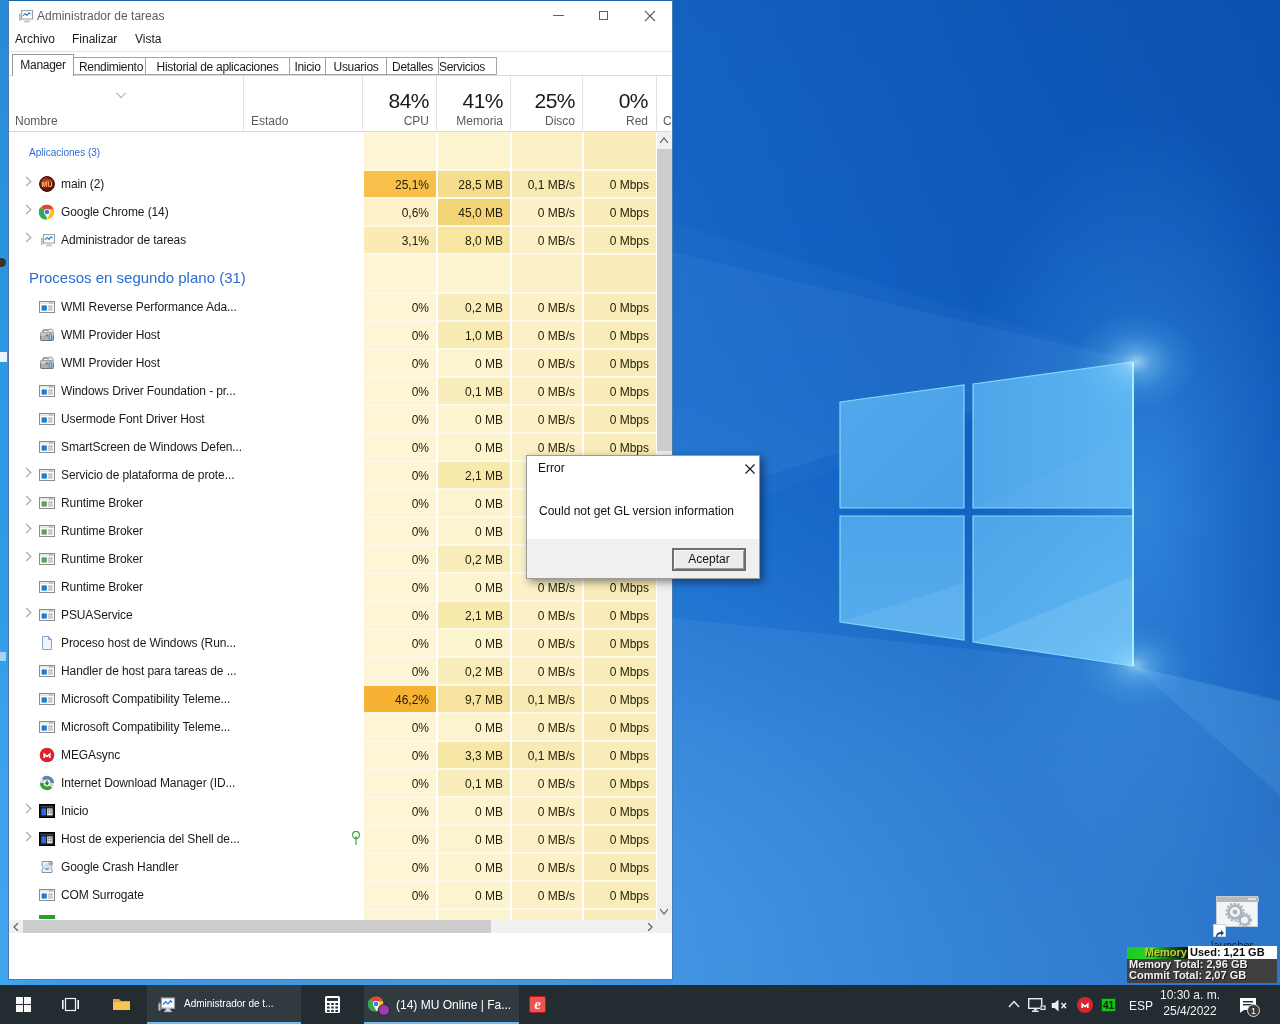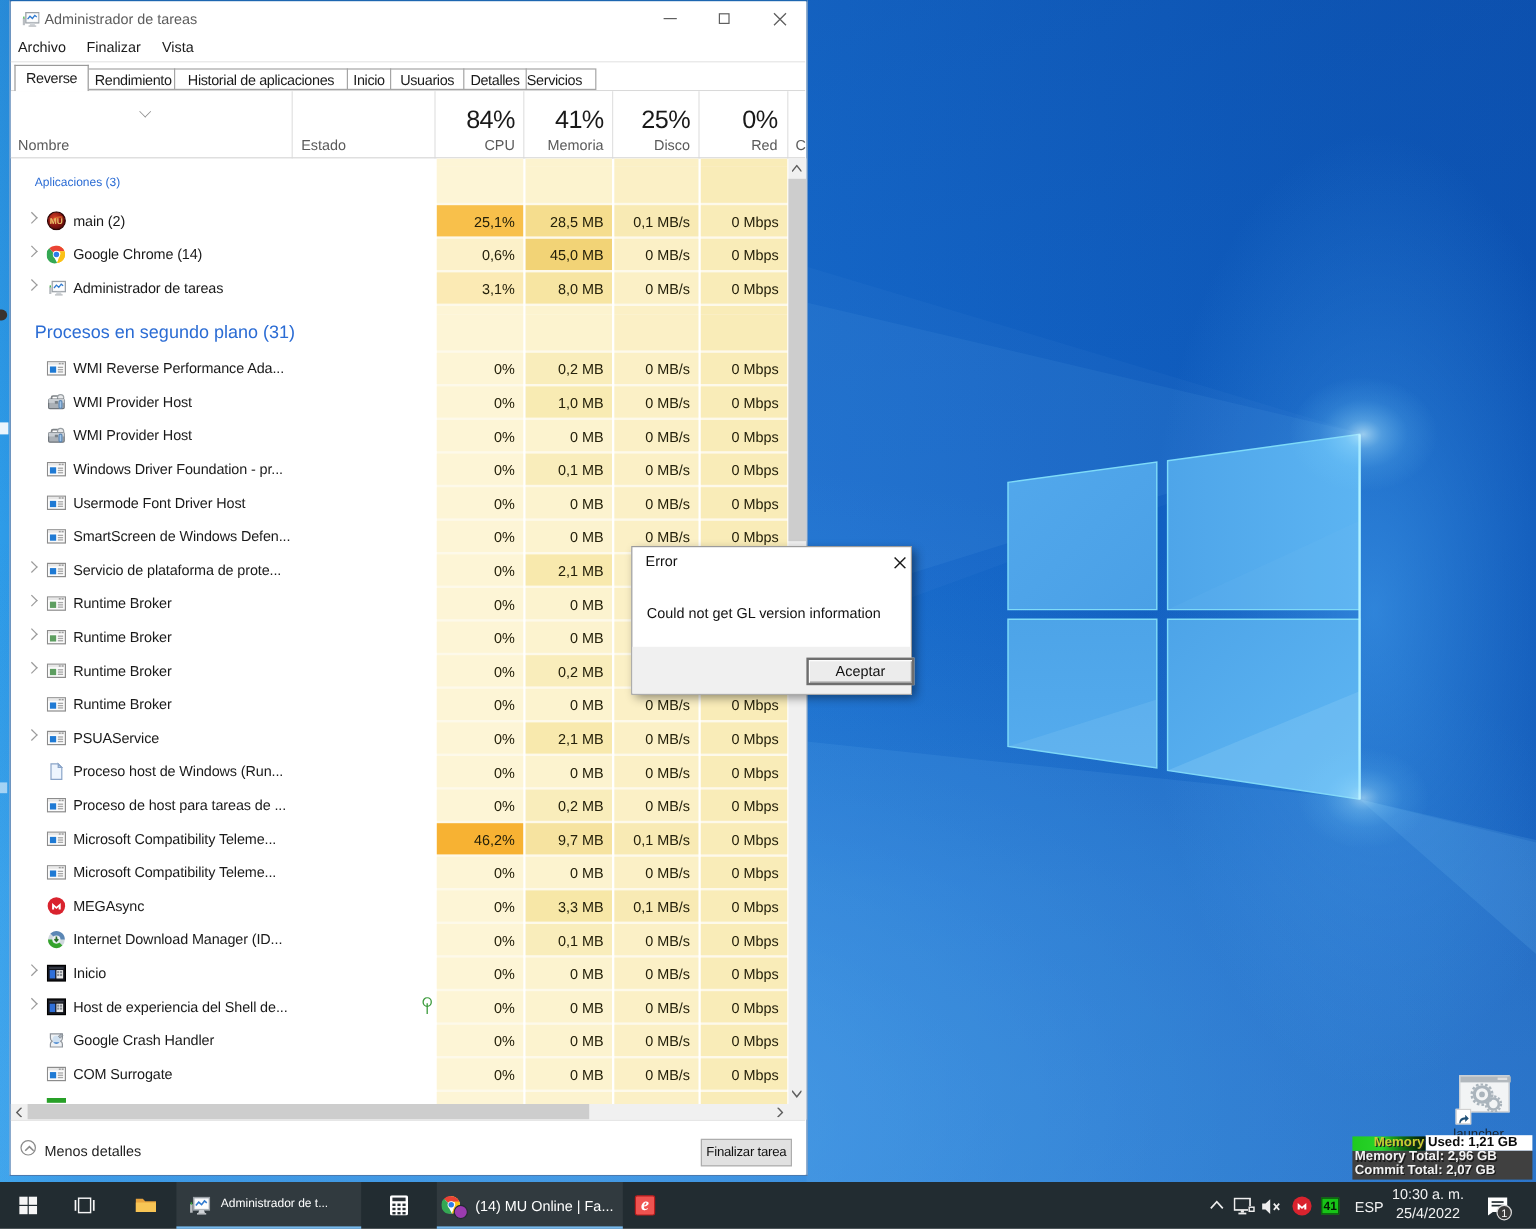--- a/index.html
+++ b/index.html
@@ -135,21 +135,21 @@
     <div class="abs" style="left:316px;top:5px;width:1px;height:18px;background:#a5a5a5"></div>
     <div class="abs" style="left:377px;top:5px;width:1px;height:18px;background:#a5a5a5"></div>
     <div class="abs" style="left:429px;top:5px;width:1px;height:18px;background:#a5a5a5"></div>
     <div class="abs" style="left:68px;top:8px;width:68px;text-align:center">Rendimiento</div>
     <div class="abs" style="left:137px;top:8px;width:143px;text-align:center">Historial de aplicaciones</div>
     <div class="abs" style="left:281px;top:8px;width:35px;text-align:center">Inicio</div>
     <div class="abs" style="left:317px;top:8px;width:60px;text-align:center">Usuarios</div>
     <div class="abs" style="left:378px;top:8px;width:51px;text-align:center">Detalles</div>
     <div class="abs" style="left:430px;top:8px;width:58px;text-align:left">Servicios</div>
     <div class="abs" style="left:0;top:23px;width:662px;height:1px;background:#d9d9d9"></div>
-    <div class="abs" style="left:3px;top:2px;width:62px;height:22px;border:1px solid #9a9a9a;border-bottom:none;background:#fff;text-align:center;line-height:20px">Reverse</div>
+    <div class="abs" style="left:3px;top:2px;width:62px;height:22px;border:1px solid #9a9a9a;border-bottom:none;background:#fff;text-align:center;line-height:20px">Manager</div>
   </div>
 
   <div class="abs" style="left:0;top:75px;width:662px;height:56px;background:#fff">
     <div class="hlabel" style="left:6px;top:38px">Nombre</div>
     <div class="abs" style="left:107px;top:12px;width:10px;height:10px;border-right:1.4px solid #8a8a8a;border-bottom:1.4px solid #8a8a8a;transform:rotate(45deg) scale(0.7)"></div>
     <div class="hlabel" style="left:242px;top:38px">Estado</div>
     <div class="bignum" style="left:355px;top:13px;width:65px">84%</div>
     <div class="numlab" style="left:355px;top:38px;width:65px">CPU</div>
     <div class="bignum" style="left:429px;top:13px;width:65px">41%</div>
     <div class="numlab" style="left:429px;top:38px;width:65px">Memoria</div>
@@ -495,21 +495,21 @@
       <div style="position:absolute;left:30px;top:531px;width:16px;height:16px"><svg width="16" height="16" viewBox="0 0 16 16">
           <rect x="0.5" y="2.5" width="15" height="11" fill="#fbfbfb" stroke="#8c8c8c"></rect>
           <rect x="1" y="3" width="14" height="2" fill="#e8e8e8"></rect>
           <rect x="10" y="3.4" width="1.6" height="1.2" fill="#9a9a9a"></rect>
           <rect x="12.4" y="3.4" width="1.6" height="1.2" fill="#9a9a9a"></rect>
           <rect x="2.6" y="6.4" width="5.2" height="5.2" fill="#1f7ad4"></rect>
           <rect x="9.2" y="6.6" width="4.4" height="1.1" fill="#a8a8a8"></rect>
           <rect x="9.2" y="8.5" width="4.4" height="1.1" fill="#a8a8a8"></rect>
           <rect x="9.2" y="10.4" width="4.4" height="1.1" fill="#a8a8a8"></rect>
         </svg></div>
-      <div class="rname" style="left:52px;top:532px">Proceso de host para tareas de ...</div>
+      <div class="rname" style="left:52px;top:532px">Handler de host para tareas de ...</div>
       <div style="position:absolute;left:355px;top:554px;width:72px;height:26px;background:#f7b233"></div>
       <div class="cv" style="left:355px;top:560px;width:65px">46,2%</div>
       <div style="position:absolute;left:429px;top:554px;width:72px;height:26px;background:#f6e3a0"></div>
       <div class="cv" style="left:429px;top:560px;width:65px">9,7 MB</div>
       <div style="position:absolute;left:503px;top:554px;width:70px;height:26px;background:#f8eab4"></div>
       <div class="cv" style="left:503px;top:560px;width:63px">0,1 MB/s</div>
       <div style="position:absolute;left:575px;top:554px;width:72px;height:26px;background:#f9ecb8"></div>
       <div class="cv" style="left:575px;top:560px;width:65px">0 Mbps</div>
       <div style="position:absolute;left:30px;top:559px;width:16px;height:16px"><svg width="16" height="16" viewBox="0 0 16 16">
           <rect x="0.5" y="2.5" width="15" height="11" fill="#fbfbfb" stroke="#8c8c8c"></rect>
@@ -668,38 +668,30 @@
   <div class="abs" style="left:0;top:919px;width:663px;height:13px;background:#f0f0f0">
     <svg class="abs" style="left:4px;top:3px" width="7" height="8" viewBox="0 0 7 8">
         <path d="M5 0 L1 4 L5 8" fill="none" stroke="#5f5f5f" stroke-width="1.2"></path>
       </svg>
     <div class="abs" style="left:14px;top:0;width:468px;height:13px;background:#cdcdcd"></div>
     <svg class="abs" style="left:637px;top:3px" width="7" height="8" viewBox="0 0 7 8">
         <path d="M2 0 L6 4 L2 8" fill="none" stroke="#5f5f5f" stroke-width="1.2"></path>
       </svg>
   </div>
 
-  <div class="abs" style="left:0;top:932px;width:662px;height:46px;background:#fff;border-top:1px solid #e0e0e0">
-    <div class="abs" style="left:8px;top:16px;width:13px;height:13px;border:1.4px solid #8a8a8a;border-radius:50%"></div>
-    <svg class="abs" style="left:11px;top:20px" width="9" height="7" viewBox="0 0 9 7">
-        <path d="M1 5 L4.5 1.5 L8 5" fill="none" stroke="#8a8a8a" stroke-width="1.3"></path>
-      </svg>
-    <div class="abs" style="left:28px;top:18px;font-size:12px;color:#1f1f1f">Menos detalles</div>
-    <div class="abs" style="left:575px;top:15px;width:76px;height:23px;background:#e1e1e1;border:1px solid #adadad;text-align:center;font-size:11px;letter-spacing:-0.2px;line-height:21px;color:#111;white-space:nowrap">Finalizar tarea</div>
-  </div>
 </div>
 
 <div class="abs" style="left:526px;top:455px;width:234px;height:124px;background:#fff;border:1px solid #9b9b9b;box-shadow:3px 3px 8px rgba(0,0,0,0.45)">
   <div class="abs" style="left:11px;top:5px;font-size:12px;color:#111">Error</div>
   <svg class="abs" style="left:218px;top:8px" width="10" height="10" viewBox="0 0 10 10">
       <path d="M0.5 0.5 L9.5 9.5 M9.5 0.5 L0.5 9.5" stroke="#1a1a1a" stroke-width="1.2"></path>
     </svg>
   <div class="abs" style="left:12px;top:48px;font-size:12px;color:#111">Could not get GL version information</div>
   <div class="abs" style="left:0;top:83px;width:232px;height:39px;background:#f0f0f0"></div>
-  <div class="abs" style="left:145px;top:92px;width:90px;height:23px;background:#ececec;border:2px solid #6e6e6e;box-shadow:inset 1px 1px 0 #fdfdfd, inset -1px -1px 0 #9a9a9a;text-align:center;font-size:12px;line-height:19px;color:#111">Aceptar</div>
+  <div class="abs" style="left:145px;top:92px;width:74px;height:23px;background:#ececec;border:2px solid #6e6e6e;box-shadow:inset 1px 1px 0 #fdfdfd, inset -1px -1px 0 #9a9a9a;text-align:center;font-size:12px;line-height:19px;color:#111">Aceptar</div>
 </div>
 
 <div class="abs" style="left:1188px;top:946px;width:89px;height:13px;background:#fff"></div>
 <div class="abs" style="left:1127px;top:959px;width:150px;height:24px;background:#404040"></div>
 <div class="abs" style="left:1127px;top:947px;width:61px;height:12px;background:linear-gradient(90deg,#1fca1f 0%,#2ad42a 40%,#0f6f10 68%,#07330a 88%,#041a05 100%)"></div>
 <div class="abs" style="left:1128px;top:946px;width:59px;font-size:11px;font-weight:bold;color:#c8cc33;text-shadow:1px 1px 0 #222;text-align:right">Memory</div>
 <div class="abs" style="left:1190px;top:946px;font-size:11px;font-weight:bold;color:#0a0a0a">Used: 1,21 GB</div>
 <div class="abs" style="left:1129px;top:958px;font-size:11px;font-weight:bold;color:#f2f2f2;text-shadow:1px 1px 0 #1a1a1a">Memory Total: 2,96 GB</div>
 <div class="abs" style="left:1129px;top:969px;font-size:11px;font-weight:bold;color:#f2f2f2;text-shadow:1px 1px 0 #1a1a1a">Commit Total: 2,07 GB</div>
 

